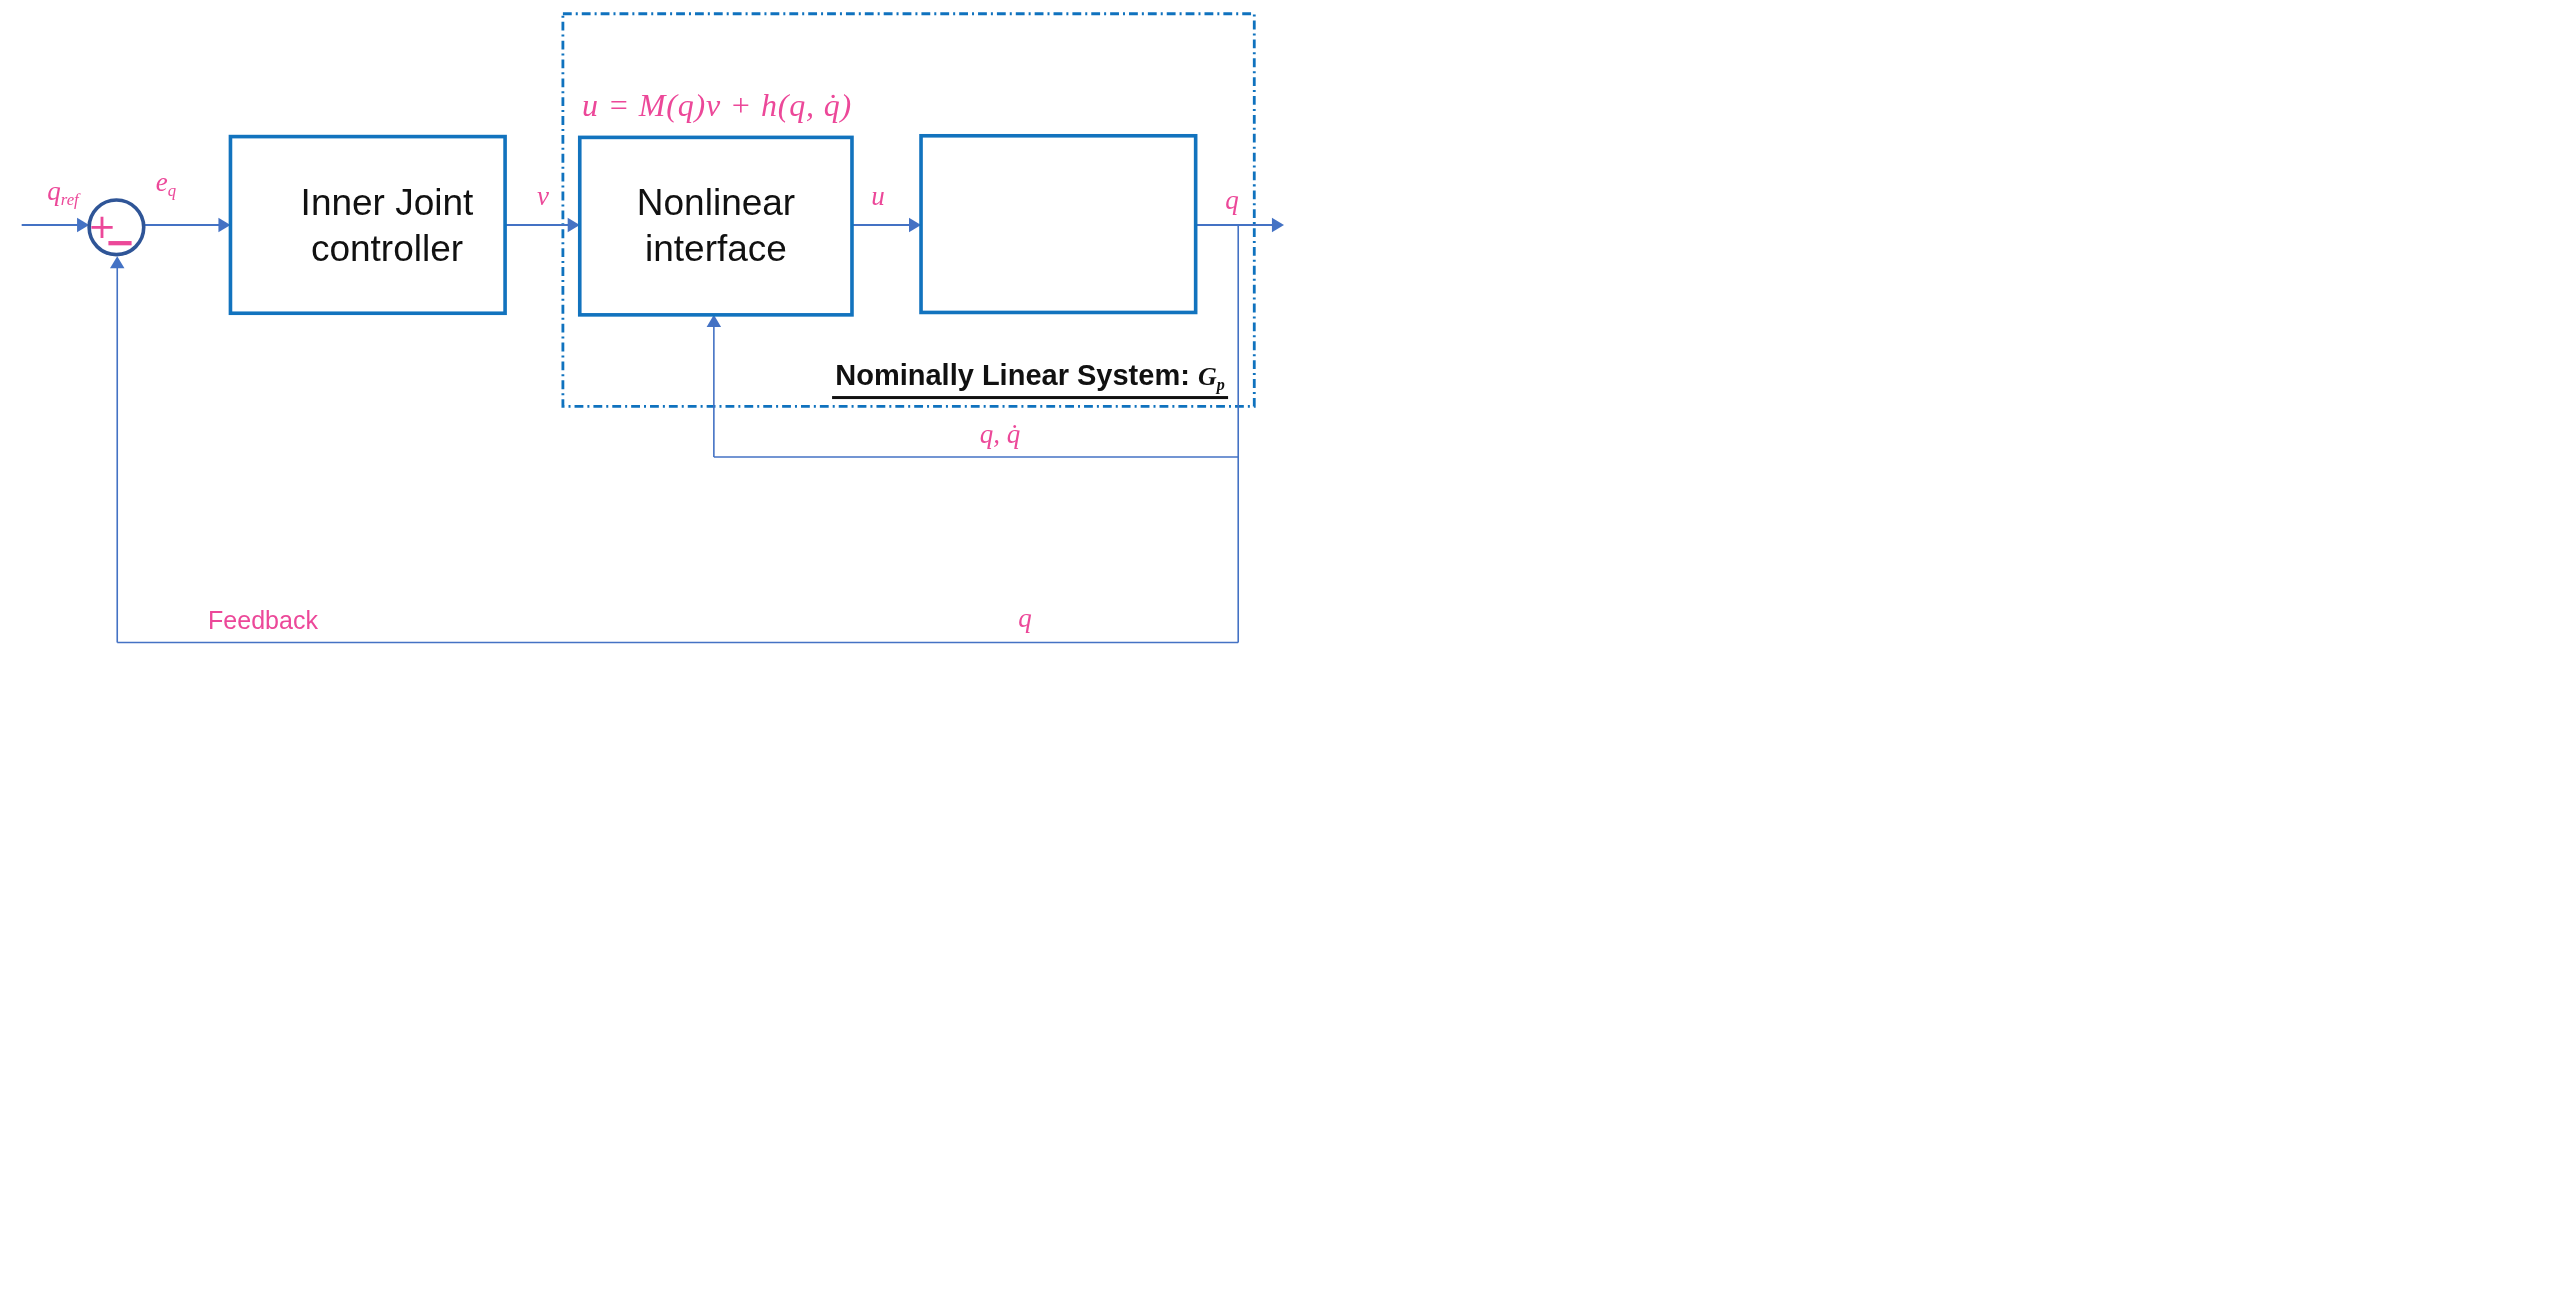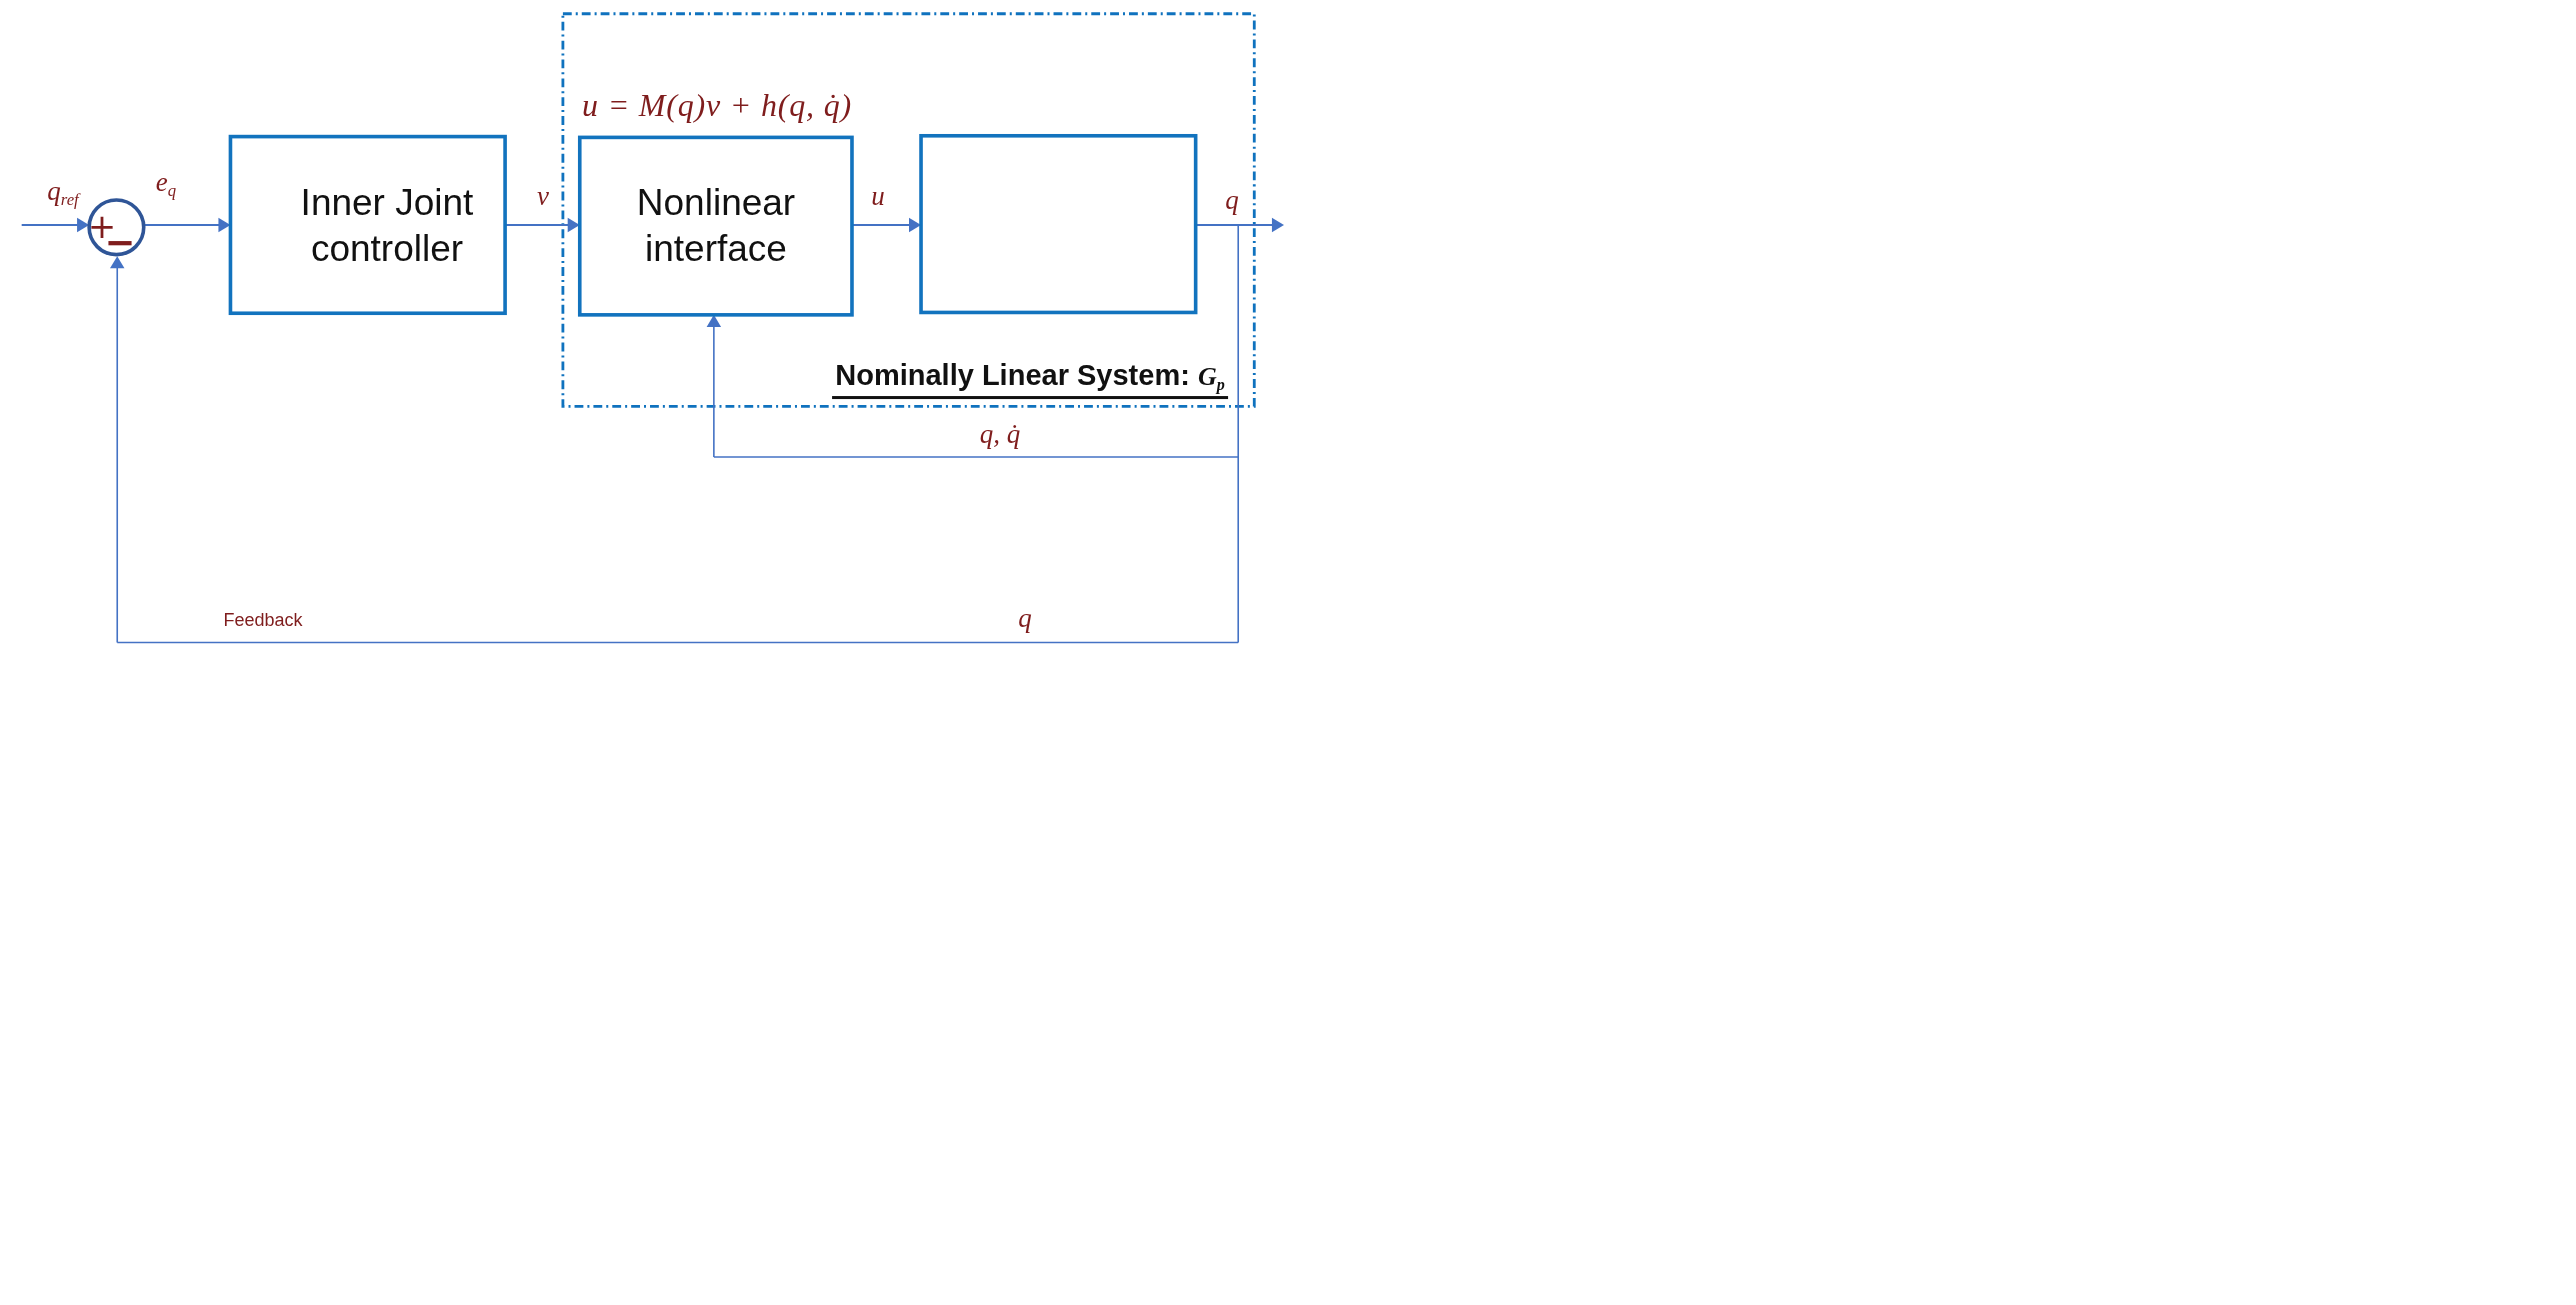--- a/index.html
+++ b/index.html
@@ -14,21 +14,21 @@
   }
   .stage svg.wires {
     position: absolute;
     left: 0; top: 0;
     width: 1288px; height: 653px;
   }
   .label {
     position: absolute;
     transform: translate(-50%, -50%);
     white-space: nowrap;
-    color: #7f1d1d;
+    color: #ec4899;
   }
   .math {
     font-family: "Liberation Serif", "DejaVu Serif", serif;
     font-style: italic;
   }
   .sig { font-size: 27px; }
   .sub {
     font-size: 0.62em;
     vertical-align: -0.28em;
     letter-spacing: 0;
@@ -65,21 +65,21 @@
   .plus-sign {
     font-size: 34px;
     font-weight: 400;
     font-family: "DejaVu Sans", sans-serif;
   }
   .minus-sign {
     font-size: 37px;
     font-weight: 700;
     font-family: "DejaVu Sans", sans-serif;
   }
-  .feedback-caption { font-size: 18px; }
+  .feedback-caption { font-size: 25px; }
 </style>
 </head>
 <body>
 
 <div class="stage">
 
   <svg class="wires" viewBox="0 0 1604 813">
 
     <rect x="701" y="17" width="861" height="489" fill="none" stroke="#0F72BE" stroke-width="3.5" stroke-dasharray="11 5 2.5 5"></rect>
 

